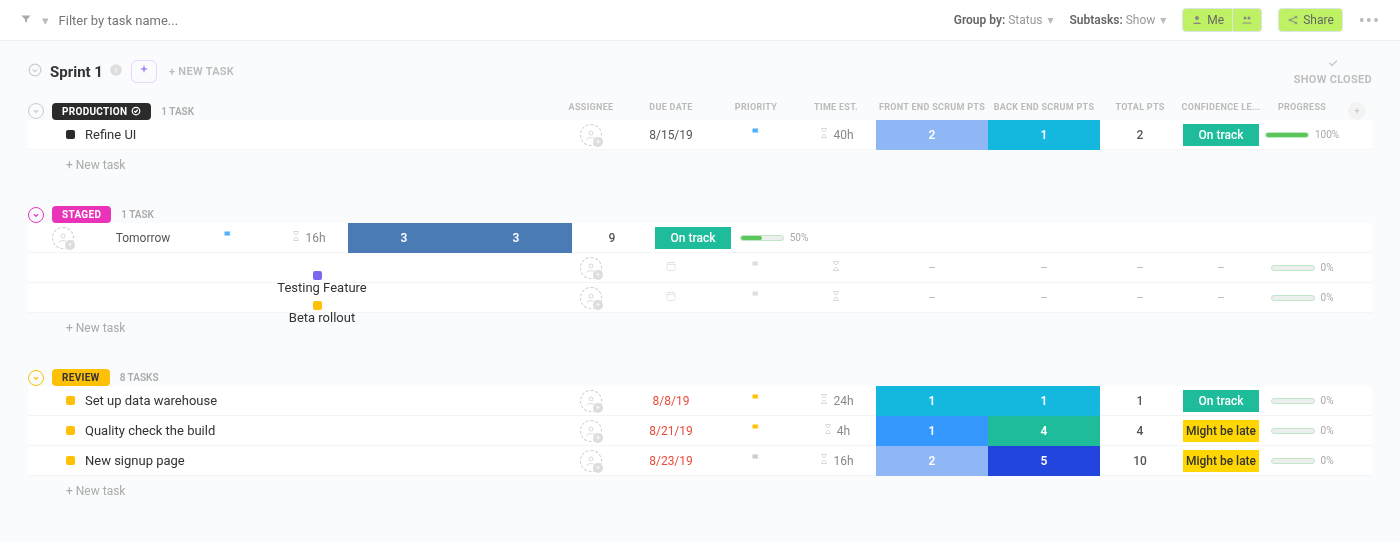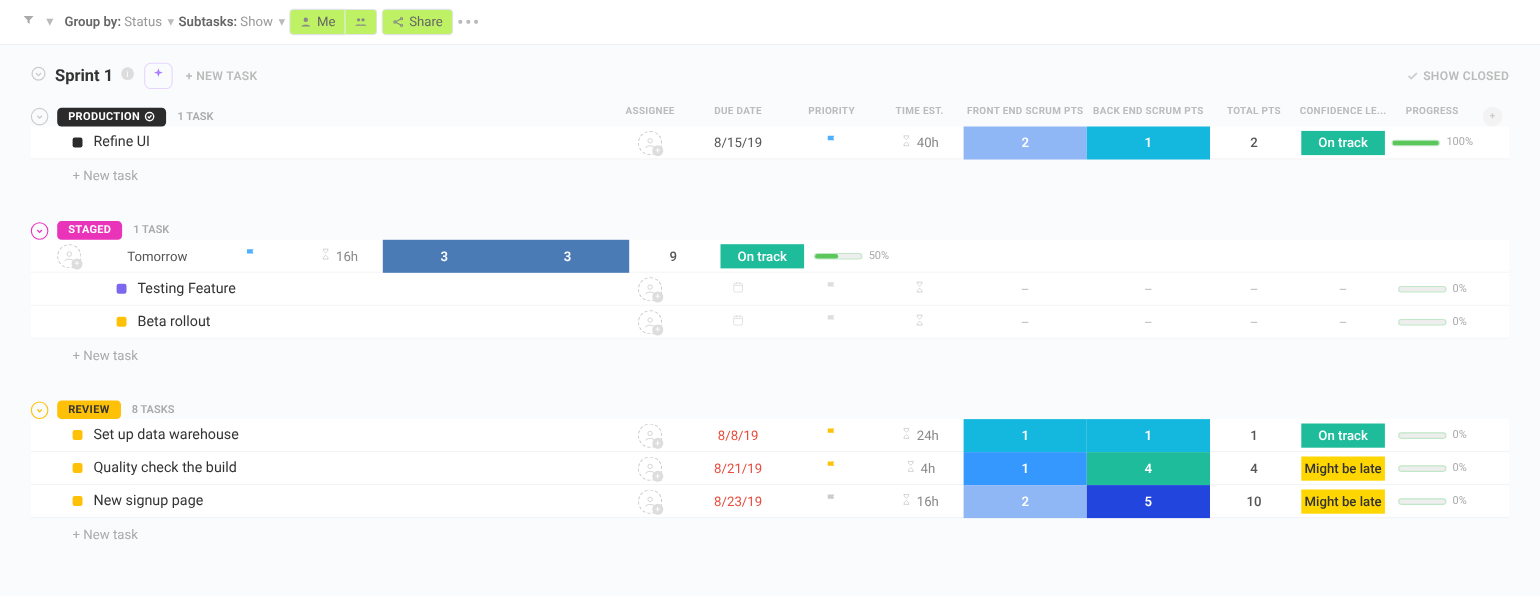--- a/index.html
+++ b/index.html
@@ -1,38 +1,38 @@
 <!DOCTYPE html>
 <html><head>
 <meta charset="utf-8">
 <style>
 * { margin: 0; padding: 0; box-sizing: border-box; font-family: -apple-system, BlinkMacSystemFont, "Segoe UI", Roboto, sans-serif; }
 body { background: #fafbfc; font-size: 13px; color: #333; }
 .container { width: 1400px; }
 .top-bar { display: flex; align-items: center; padding: 8px 20px; background: #fff; border-bottom: 1px solid #eef0f3; }
 .filter-icon { color: #aaa; margin-right: 10px; cursor: pointer; }
 .filter-input { border: none; color: #999; flex: 1; font-size: 13px; outline: none; }
-.top-right { display: flex; align-items: center; gap: 4px; color: #666; font-size: 12px; }
+.top-right { display: flex; align-items: center; gap: 16px; color: #666; font-size: 12px; }
 .group-by, .subtasks { cursor: pointer; }
 .group-by .label, .subtasks .label { font-weight: 600; }
 .group-by .value, .subtasks .value { color: #999; }
 .chev { color: #bbb; margin-left: 2px; }
 .btn-box { border: 1px solid #e0e3e8; border-radius: 4px; padding: 4px 8px; display: flex; align-items: center; gap: 4px; background: #bef264; cursor: pointer; }
 .btn-group { display: flex; gap: 0; }
 .btn-group .btn-box:first-child { border-radius: 4px 0 0 4px; }
 .btn-group .btn-box:last-child { border-radius: 0 4px 4px 0; border-left: none; }
 .more-icon { color: #bbb; cursor: pointer; font-size: 18px; letter-spacing: 1px; }
 
 .sprint-header { display: flex; align-items: center; padding: 16px 28px 8px 28px; }
 .collapse-icon { color: #aaa; margin-right: 8px; cursor: pointer; }
 .sprint-title { font-weight: 700; font-size: 15px; color: #333; margin-right: 6px; text-align: center; }
 .info-icon { color: #ccc; margin-right: 8px; cursor: pointer; }
 .ai-icon { border: 1px solid #e6d6ff; border-radius: 6px; padding: 3px 6px; margin-right: 12px; cursor: pointer; }
 .new-task-top { color: #bbb; font-size: 11px; font-weight: 600; letter-spacing: 0.3px; cursor: pointer; }
-.show-closed { margin-left: auto; color: #bbb; font-size: 11px; font-weight: 600; letter-spacing: 0.3px; display: flex; align-items: center; gap: 4px; cursor: pointer; }
+.show-closed { margin-left: auto; color: #bbb; font-size: 11px; font-weight: 600; letter-spacing: 0.3px; display: flex; align-items: center; gap: 4px; cursor: pointer; flex-direction: column; }
 
 .group-block { margin: 0 28px 18px 28px; }
 .group-header { display: flex; align-items: center; padding: 8px 0 0 0; position: relative; }
 .group-header-row { display: flex; align-items: center; width: 100%; justify-content: center; }
 .status-pill { padding: 3px 10px; border-radius: 4px; color: #fff; font-size: 10px; font-weight: 700; letter-spacing: 0.3px; display: flex; align-items: center; gap: 4px; }
 .status-pill.production { background: #2b2b2b; }
 .status-pill.staged { background: #e934ba; }
 .status-pill.review { background: #ffc107; color: #333; }
 .task-count { color: #aaa; font-size: 10px; font-weight: 600; margin-left: 10px; }
 .col-headers { display: flex; margin-left: auto; }
@@ -46,21 +46,21 @@
 .col-total { width: 80px; }
 .col-conf { width: 82px; }
 .col-prog { width: 80px; }
 .col-add { width: 30px; }
 .add-col-icon { color: #ccc; background: #f3f3f3; border-radius: 50%; width: 18px; height: 18px; display: inline-flex; align-items: center; justify-content: center; cursor: pointer; }
 
 .task-row { display: flex; align-items: center; background: #fff; border-bottom: 1px solid #f3f4f6; height: 30px; }
 .task-row:first-of-type { border-top: 1px solid #f3f4f6; }
 .task-row.subtask { padding-left: 0; }
 .task-name-cell { flex: 1; display: flex; align-items: center; padding-left: 38px; }
-.subtask .task-name-cell { padding-left: 60px; }
+.subtask .task-name-cell { padding-left: 60px; flex-direction: column; }
 .tree-line { display: inline-block; width: 18px; height: 30px; position: relative; }
 .status-dot { width: 9px; height: 9px; border-radius: 2px; margin-right: 10px; flex-shrink: 0; }
 .black-dot { background: #2b2b2b; }
 .pink-dot { background: #e934ba; }
 .purple-dot { background: #7b68ee; }
 .yellow-dot { background: #ffc107; }
 .task-name { font-size: 13px; color: #333; }
 .tag-badge { padding: 1px 6px; border-radius: 3px; font-size: 10px; font-weight: 700; margin-left: 6px; }
 .tag-ready { background: #7b68ee; color: #fff; }
 .tag-review { background: #ffc107; color: #333; }
@@ -107,20 +107,21 @@
 
 <div class="container">
 
   <div class="top-bar">
     <span class="filter-icon">
       <svg class="icon-svg" viewBox="0 0 24 24" fill="currentColor">
           <path d="M3 5h18l-7 8v6l-4-2v-4z"></path>
         </svg>
     </span>
     <span style="color:#bbb;margin-right:10px;">▾</span>
+    <input class="filter-input" placeholder="Filter by task name..." style="">
     <div class="top-right">
       <span class="group-by">
         <span class="label">Group by:</span>
         <span class="value">Status</span>
         <span class="chev">▾</span>
       </span>
       <span class="subtasks">
         <span class="label">Subtasks:</span>
         <span class="value">Show</span>
         <span class="chev">▾</span>

